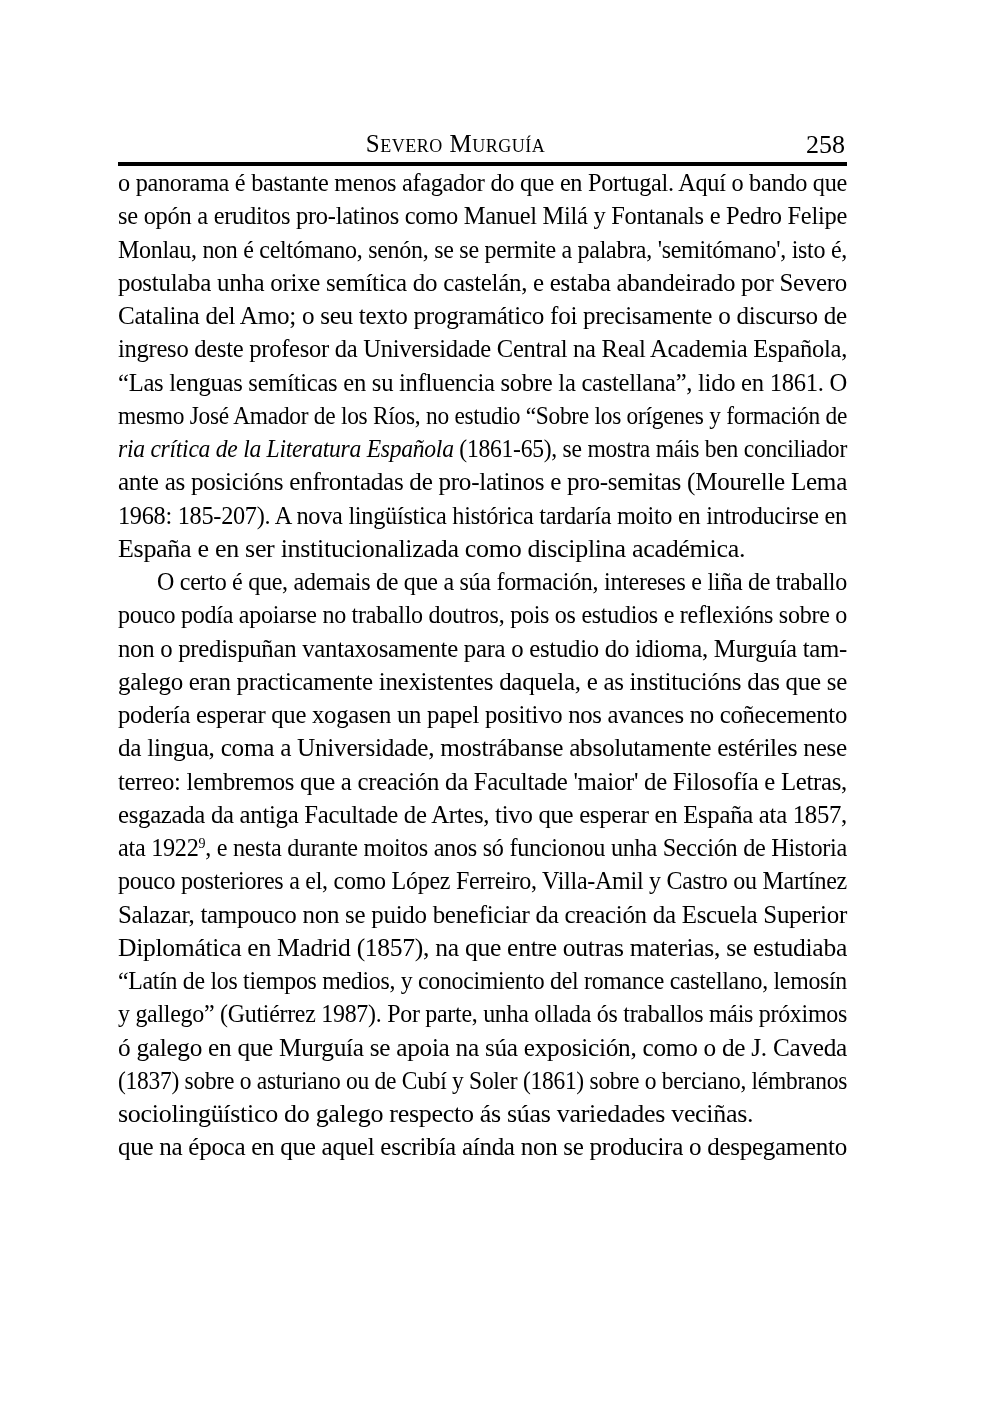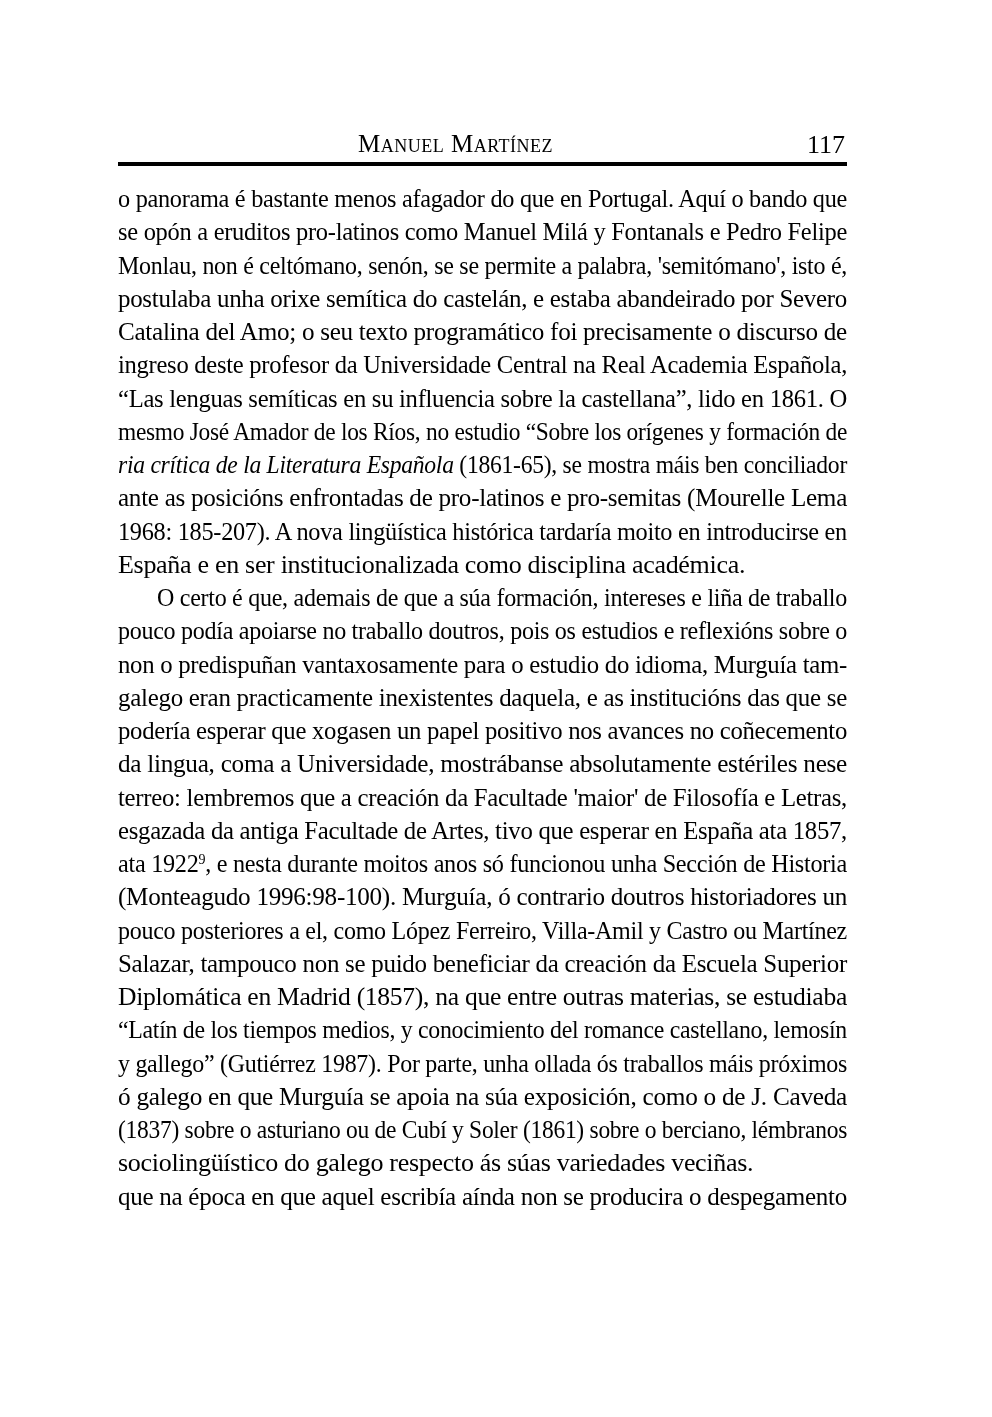--- a/index.html
+++ b/index.html
@@ -36,21 +36,20 @@
     right:2px; top:0;
     font-size:26px;
   }
   .header-rule {
     margin-top:2px;
     width:729px;
     height:4px;
     background:#000;
   }
   .body-text {
-    margin-top:16px;
     font-size:26px;
     letter-spacing:-0.3px;
   }
   .para { margin:0; }
   .line {
     line-height:33.25px;
     height:33.25px;
     width:729px;
     overflow:visible;
     white-space:nowrap;
@@ -68,22 +67,22 @@
     vertical-align:0.55em;
   }
 </style>
 </head>
 <body>
 
 <div class="page">
   <div class="content">
 
     <div class="running-header">
-      <div class="running-title">Manuel Martínez</div>
-      <div class="page-number">117</div>
+      <div class="running-title">Severo Murguía</div>
+      <div class="page-number">258</div>
     </div>
 
     <div class="header-rule"></div>
 
     <div class="body-text">
         <div class="para">
           <div class="line"><span class="line-inner" style="transform: scaleX(0.933437);"><span>o panorama é bastante menos afagador do que en Portugal. Aquí o bando que</span></span></div>
           <div class="line"><span class="line-inner" style="transform: scaleX(0.940645);"><span>se opón a eruditos pro-latinos como Manuel Milá y Fontanals e Pedro Felipe</span></span></div>
           <div class="line"><span class="line-inner" style="transform: scaleX(0.92242);"><span>Monlau, non é celtómano, senón, se se permite a palabra, 'semitómano', isto é,</span></span></div>
           <div class="line"><span class="line-inner" style="transform: scaleX(0.959625);"><span>postulaba unha orixe semítica do castelán, e estaba abandeirado por Severo</span></span></div>
@@ -99,21 +98,20 @@
         <div class="para">
           <div class="line indent"><span class="line-inner" style="transform: scaleX(0.923598);"><span>O certo é que, ademais de que a súa formación, intereses e liña de traballo</span></span></div>
           <div class="line"><span class="line-inner" style="transform: scaleX(0.924375);"><span>pouco podía apoiarse no traballo doutros, pois os estudios e reflexións sobre o</span></span></div>
           <div class="line"><span class="line-inner" style="transform: scaleX(0.953506);"><span>non o predispuñan vantaxosamente para o estudio do idioma, Murguía tam-</span></span></div>
           <div class="line"><span class="line-inner" style="transform: scaleX(0.960356);"><span>galego eran practicamente inexistentes daquela, e as institucións das que se</span></span></div>
           <div class="line"><span class="line-inner" style="transform: scaleX(0.950708);"><span>podería esperar que xogasen un papel positivo nos avances no coñecemento</span></span></div>
           <div class="line"><span class="line-inner" style="transform: scaleX(0.970807);"><span>da lingua, coma a Universidade, mostrábanse absolutamente estériles nese</span></span></div>
           <div class="line"><span class="line-inner" style="transform: scaleX(0.953175);"><span>terreo: lembremos que a creación da Facultade 'maior' de Filosofía e Letras,</span></span></div>
           <div class="line"><span class="line-inner" style="transform: scaleX(0.951891);"><span>esgazada da antiga Facultade de Artes, tivo que esperar en España ata 1857,</span></span></div>
           <div class="line"><span class="line-inner" style="transform: scaleX(0.931481);"><span>ata 1922</span><sup>9</sup><span>, e nesta durante moitos anos só funcionou unha Sección de Historia</span></span></div>
-          <div class="line"><span class="line-inner" style="transform: scaleX(0.968067);"><span>(Monteagudo 1996:98-100). Murguía, ó contrario doutros historiadores un</span></span></div>
           <div class="line"><span class="line-inner" style="transform: scaleX(0.924082);"><span>pouco posteriores a el, como López Ferreiro, Villa-Amil y Castro ou Martínez</span></span></div>
           <div class="line"><span class="line-inner" style="transform: scaleX(0.960593);"><span>Salazar, tampouco non se puido beneficiar da creación da Escuela Superior</span></span></div>
           <div class="line"><span class="line-inner" style="transform: scaleX(0.984055);"><span>Diplomática en Madrid (1857), na que entre outras materias, se estudiaba</span></span></div>
           <div class="line"><span class="line-inner" style="transform: scaleX(0.915829);"><span>“Latín de los tiempos medios, y conocimiento del romance castellano, lemosín</span></span></div>
           <div class="line"><span class="line-inner" style="transform: scaleX(0.920709);"><span>y gallego” (Gutiérrez 1987). Por parte, unha ollada ós traballos máis próximos</span></span></div>
           <div class="line"><span class="line-inner" style="transform: scaleX(0.972831);"><span>ó galego en que Murguía se apoia na súa exposición, como o de J. Caveda</span></span></div>
           <div class="line"><span class="line-inner" style="transform: scaleX(0.903381);"><span>(1837) sobre o asturiano ou de Cubí y Soler (1861) sobre o berciano, lémbranos</span></span></div>
           <div class="line last"><span class="line-inner"><span>sociolingüístico do galego respecto ás súas variedades veciñas.</span></span></div>
           <div class="line"><span class="line-inner" style="transform: scaleX(0.963469);"><span>que na época en que aquel escribía aínda non se producira o despegamento</span></span></div>
         </div>

